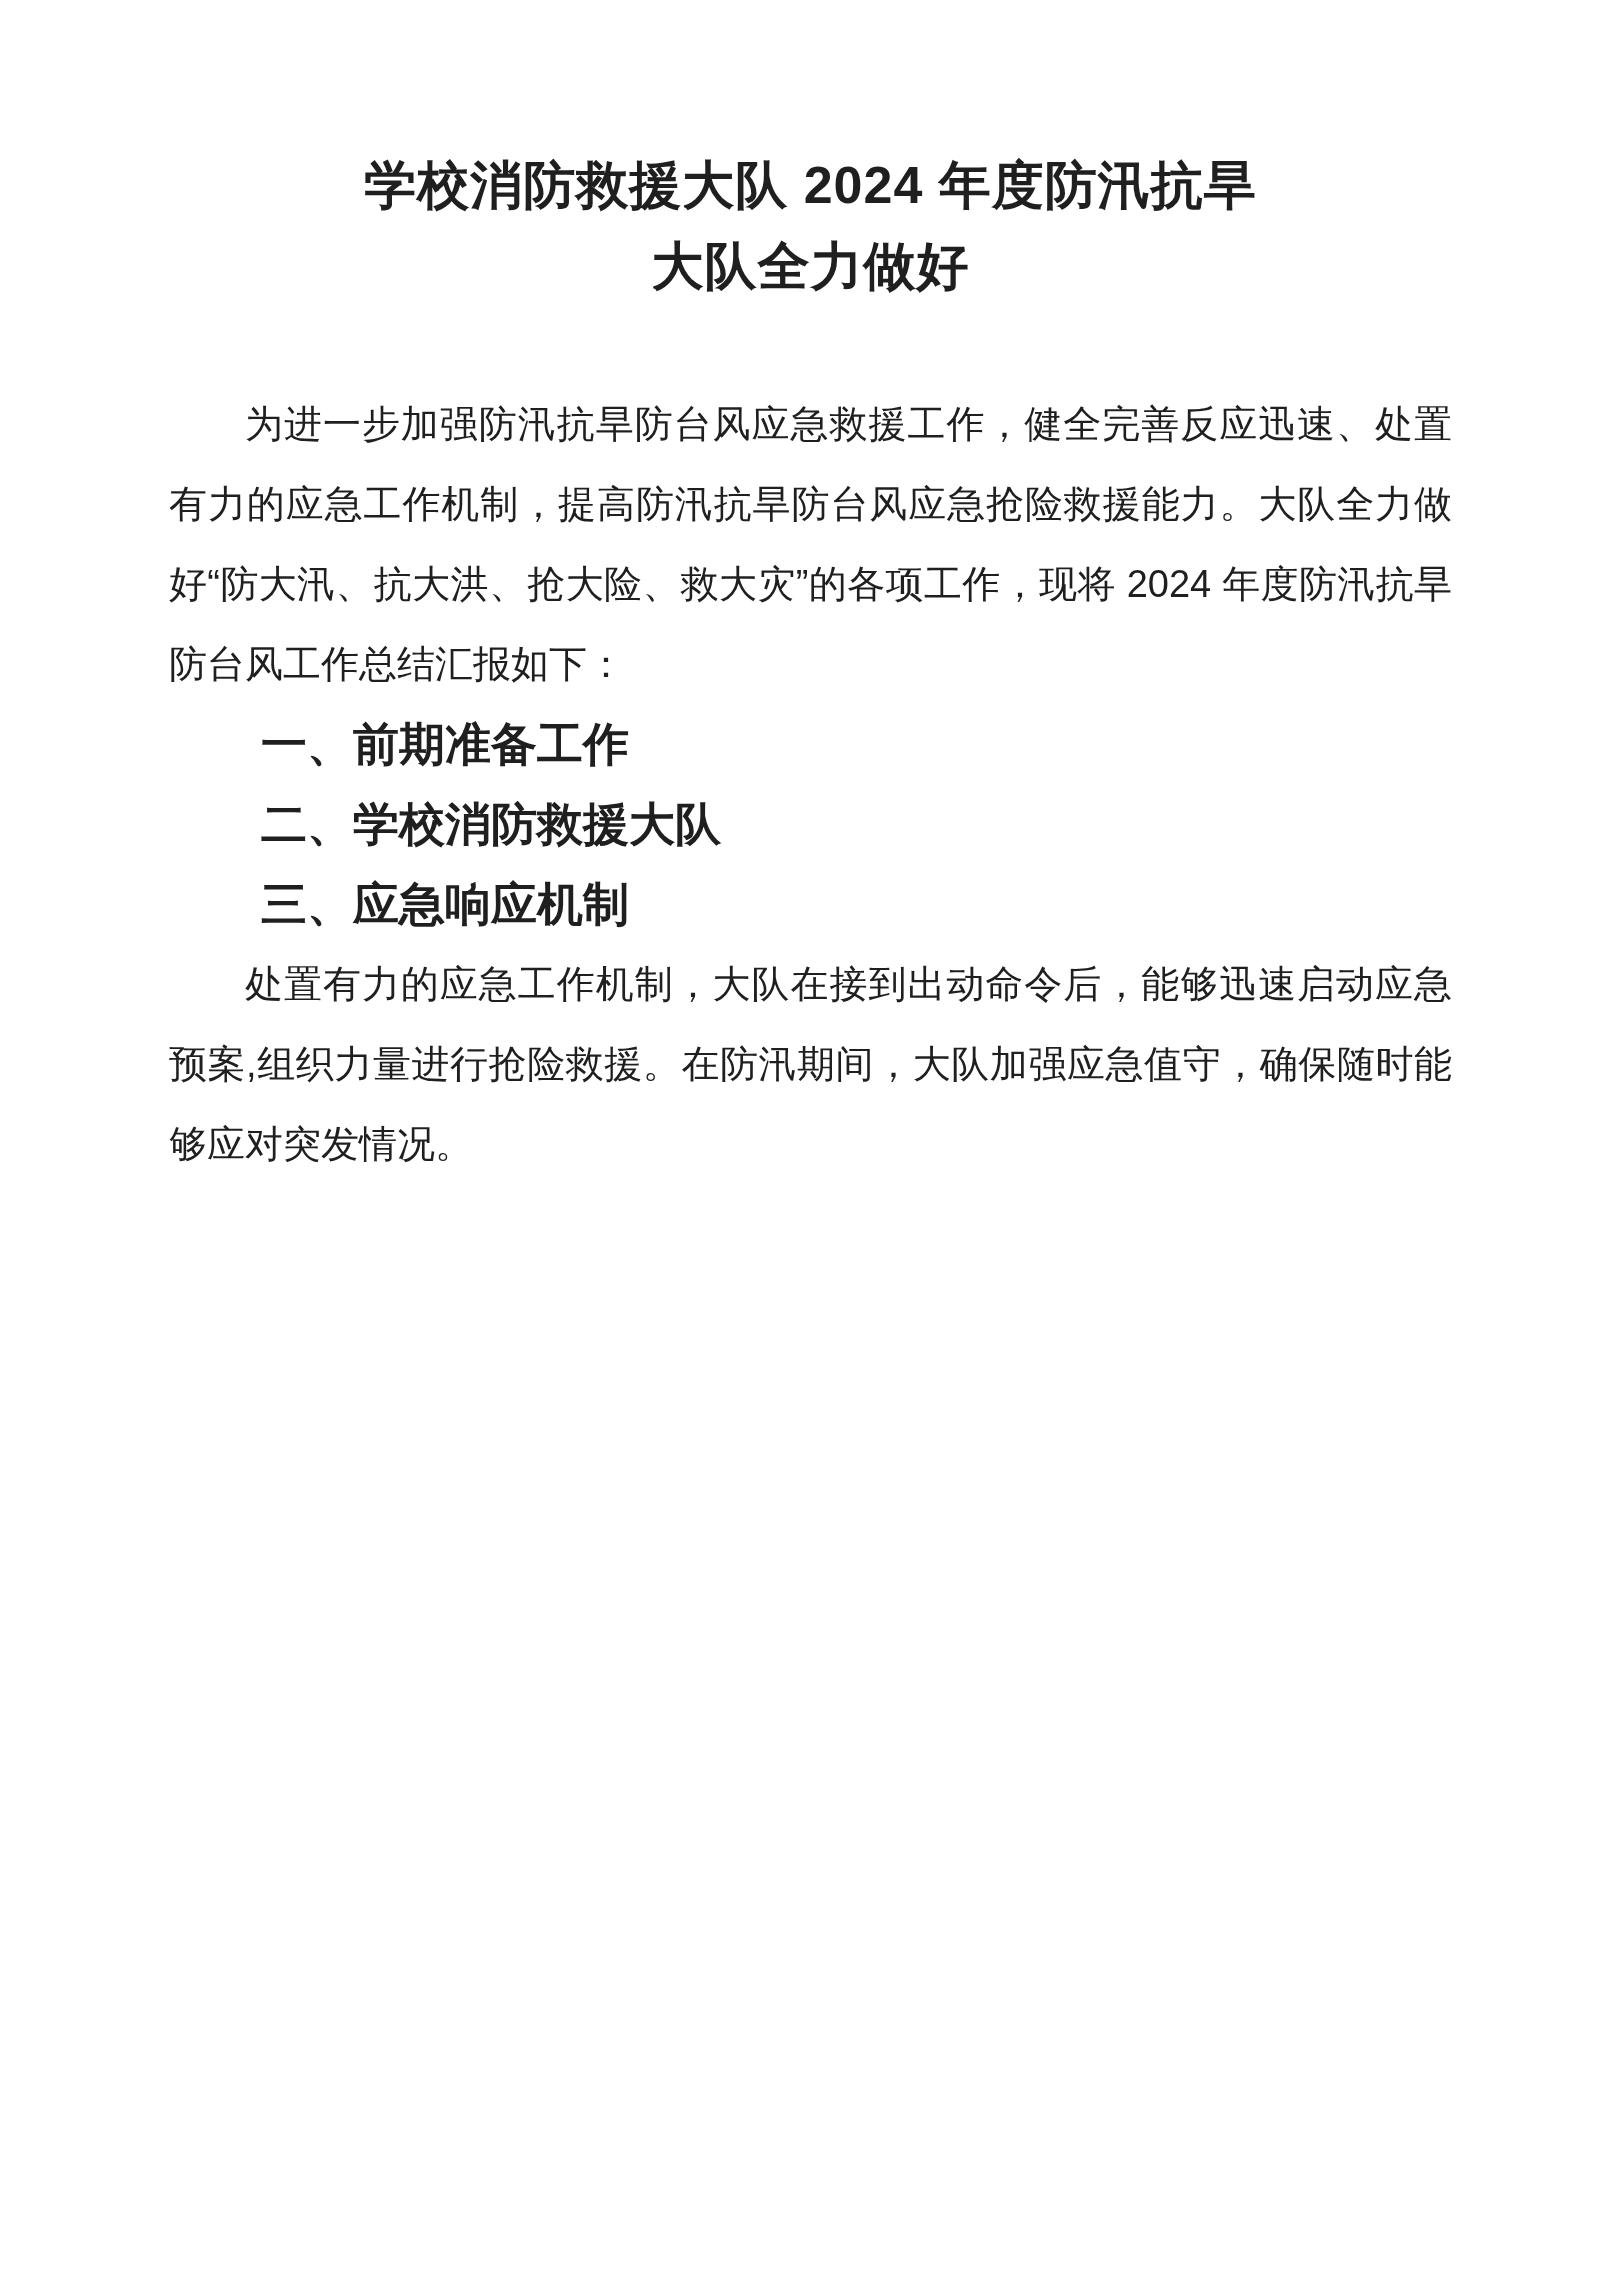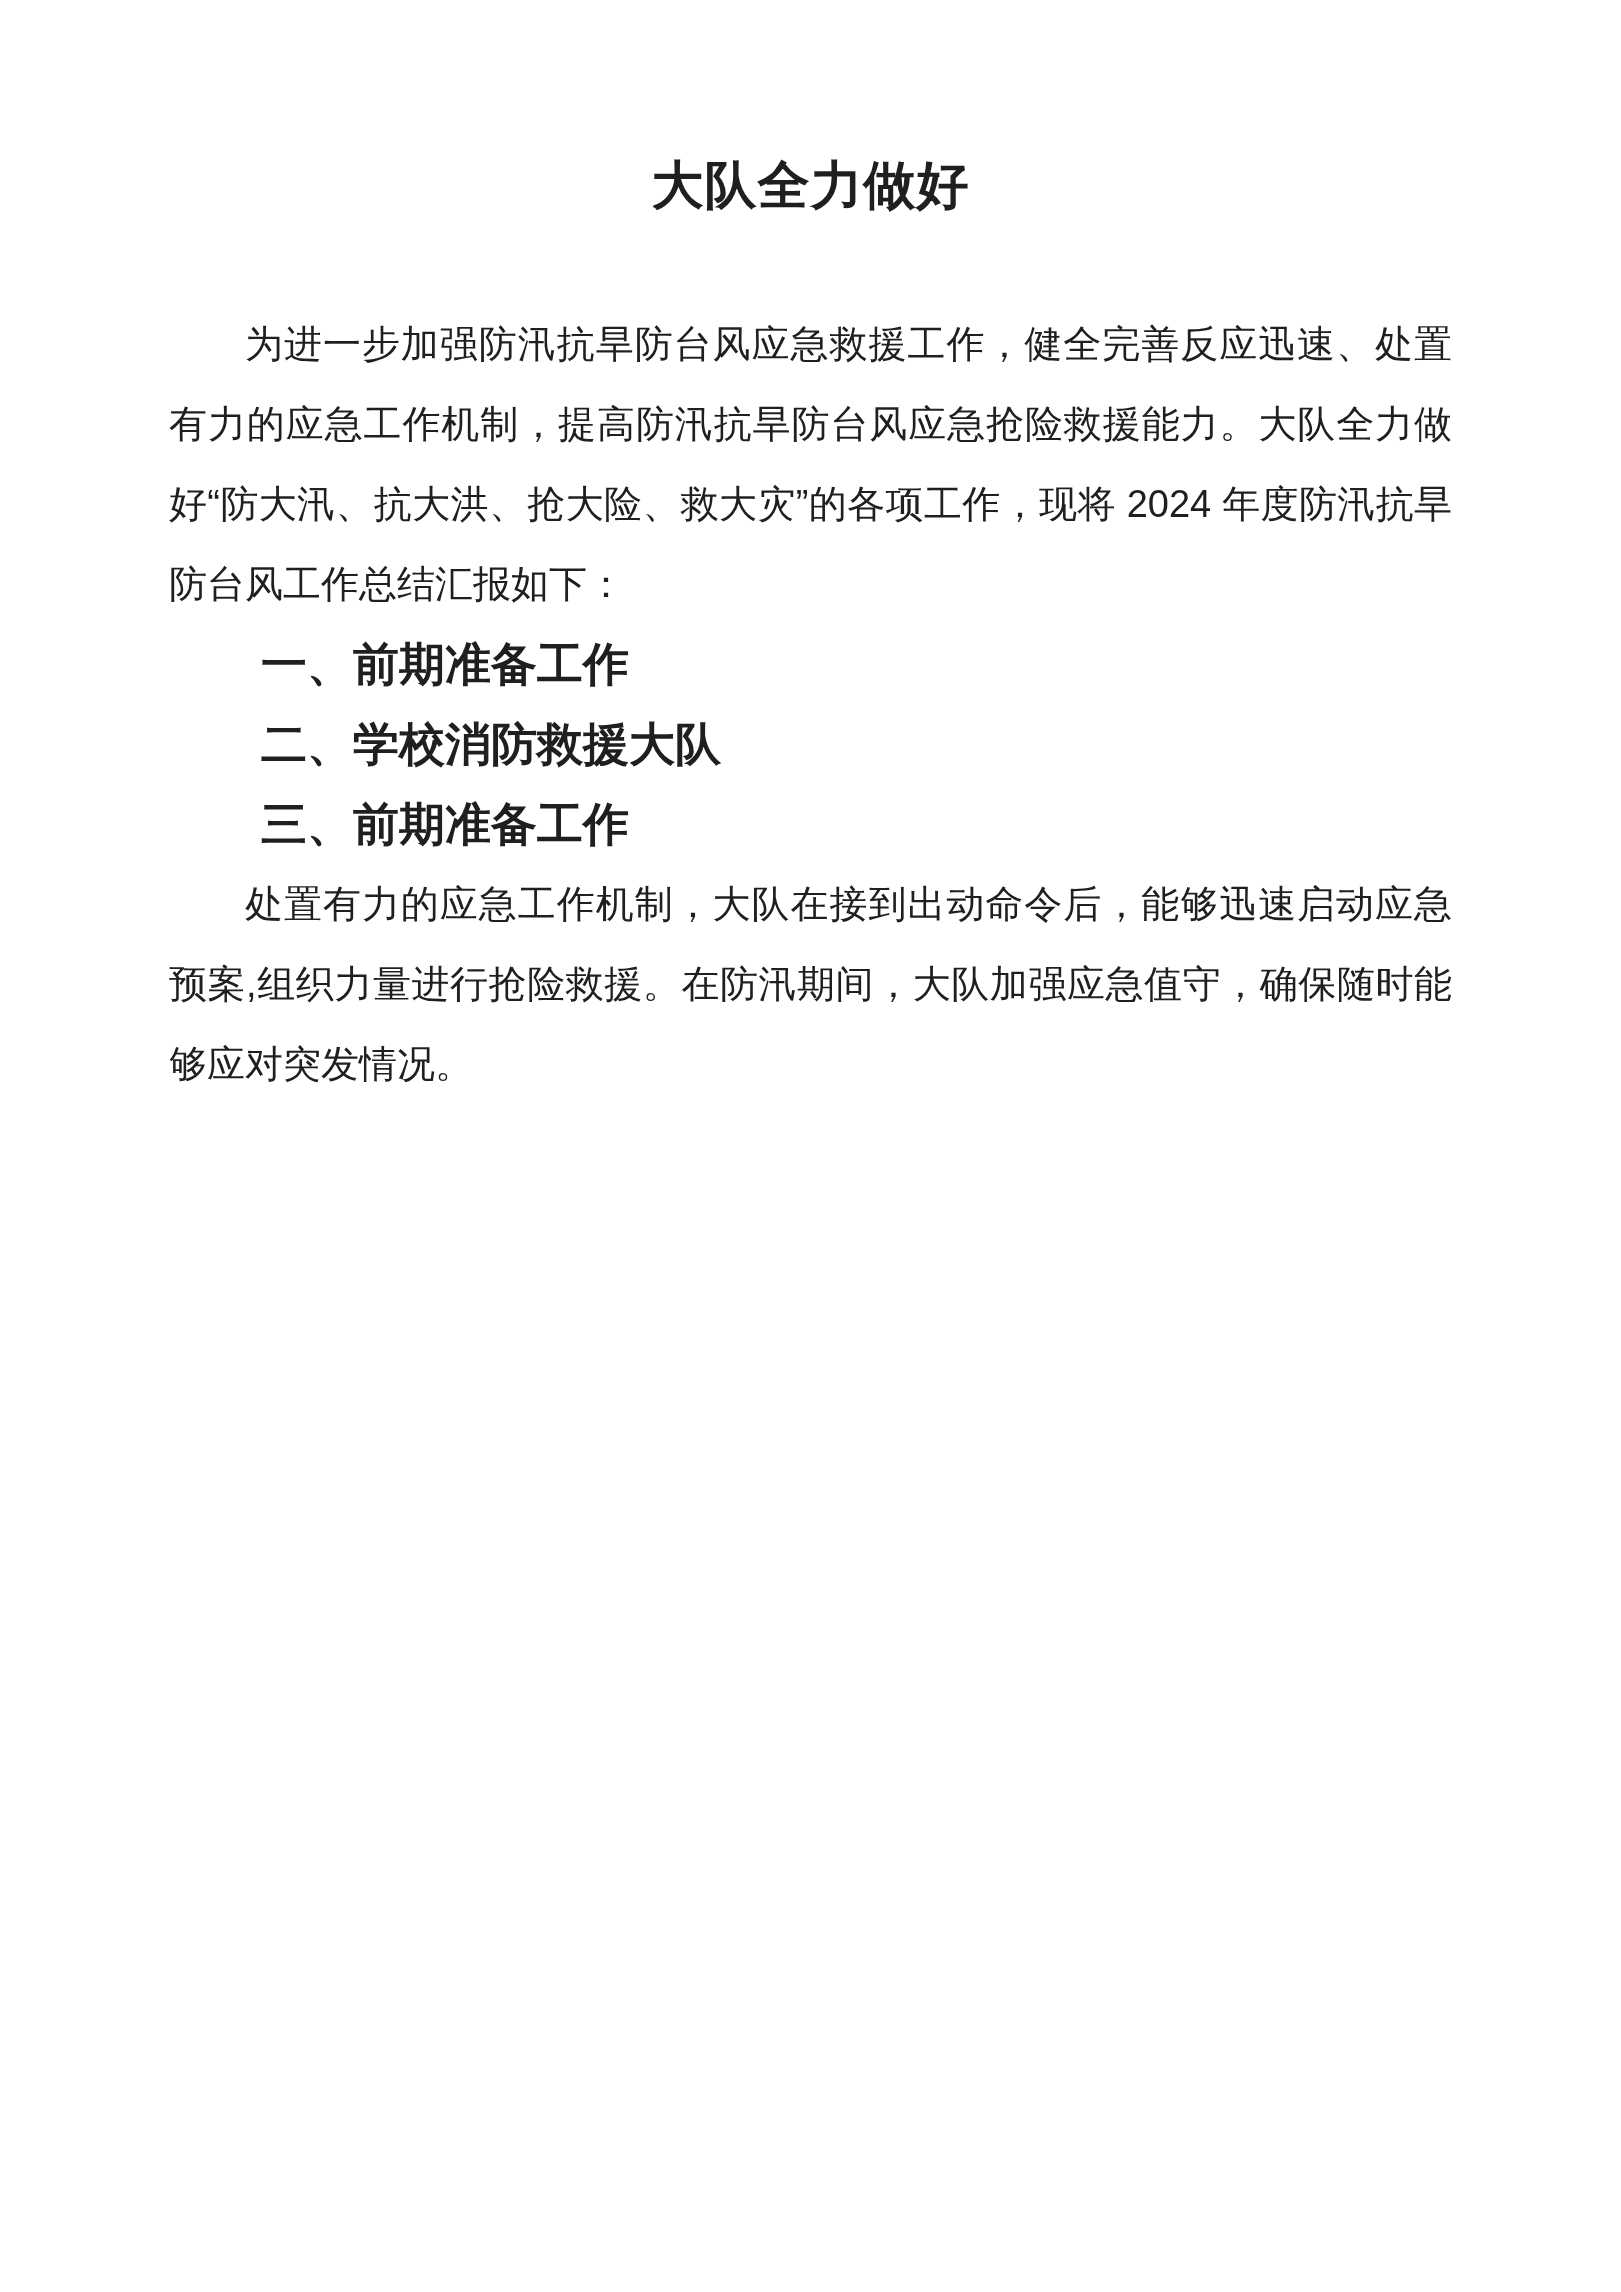--- a/index.html
+++ b/index.html
@@ -47,31 +47,32 @@
     font-weight: 700;
     color: #1f1f1f;
   }
 </style>
 </head>
 <body>
 
 <div class="page">
 
   <div class="title-block">
+    <div>学校消防救援大队 2024 年度防汛抗旱</div>
     <div>大队全力做好</div>
   </div>
 
   <div class="content">
     <p class="para">为进一步加强防汛抗旱防台风应急救援工作，健全完善反应迅速、处置有力的应急工作机制，提高防汛抗旱防台风应急抢险救援能力。大队全力做好“防大汛、抗大洪、抢大险、救大灾”的各项工作，现将 2024 年度防汛抗旱防台风工作总结汇报如下：</p>
 
     <p class="heading">一、前期准备工作</p>
 
 
     <p class="heading">二、学校消防救援大队</p>
 
 
-    <p class="heading">三、前期准备工作</p>
+    <p class="heading">三、应急响应机制</p>
 
     <p class="para">处置有力的应急工作机制，大队在接到出动命令后，能够迅速启动应急预案,组织力量进行抢险救援。在防汛期间，大队加强应急值守，确保随时能够应对突发情况。</p>
   </div>
 
 </div>
 
 
 </body></html>

